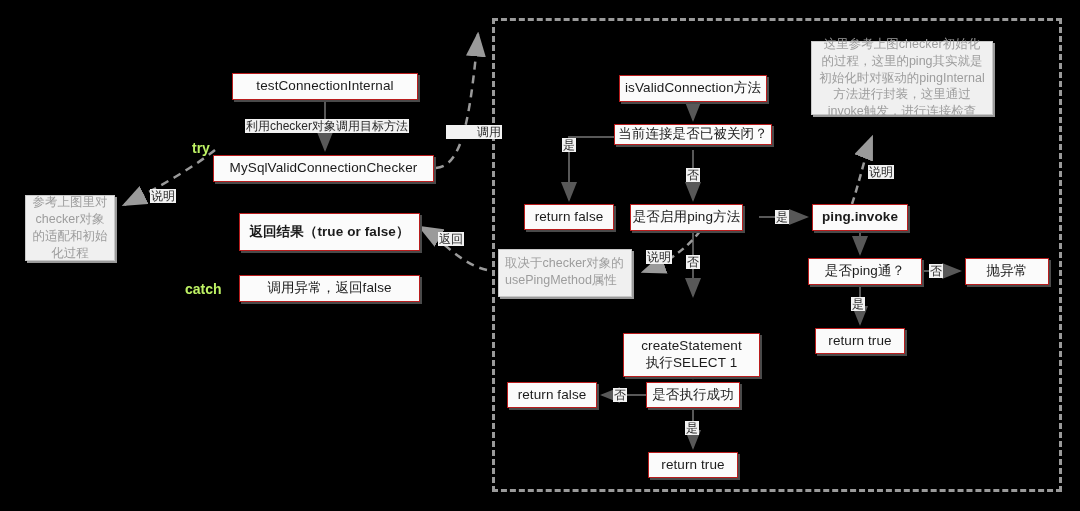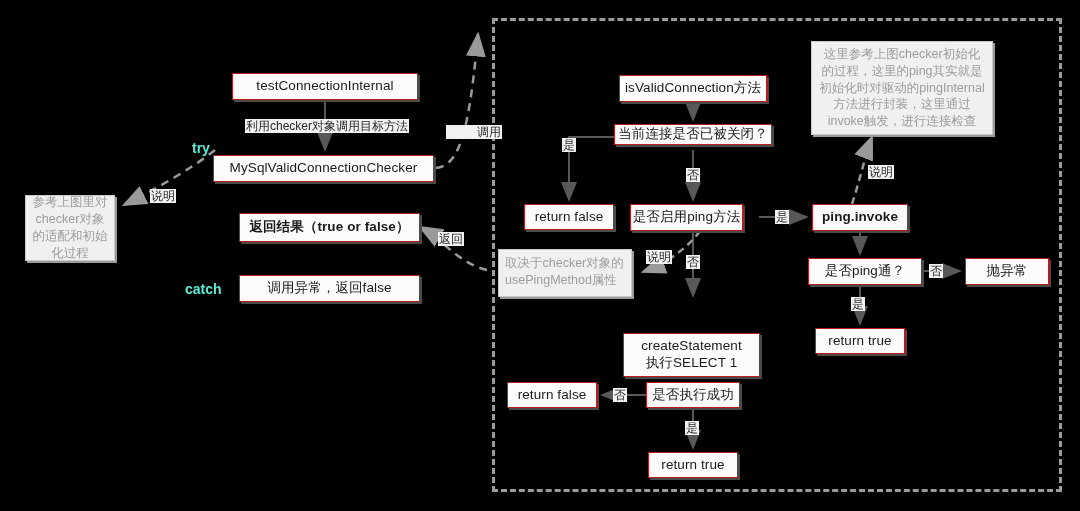--- a/index.html
+++ b/index.html
@@ -55,21 +55,21 @@
     position:absolute;
     background:#f2f2f2;
     color:#2a2a2a;
     font-size:12px;
     line-height:14px;
     padding:0 1px;
     white-space:nowrap;
   }
   .kw{
     position:absolute;
-    color:#5eead4;
+    color:#bef264;
     font-weight:bold;
     font-size:14px;
     white-space:nowrap;
   }
   svg.overlay{position:absolute;left:0;top:0;width:1080px;height:511px;pointer-events:none;}
 </style>
 </head>
 <body>
 
 <div id="stage">
@@ -135,21 +135,21 @@
     <line x1="646" y1="395" x2="602" y2="395" stroke="#585858" stroke-width="2" marker-end="url(#ah)"></line>
 
      return true ---------- --&gt;
     <line x1="693" y1="408" x2="693" y2="448" stroke="#585858" stroke-width="2" marker-end="url(#ah)"></line>
   </svg>
 
   <div class="node" style="left:232px;top:73px;width:186px;height:27px;">testConnectionInternal</div>
 
   <div class="node" style="left:213px;top:155px;width:221px;height:27px;">MySqlValidConnectionChecker</div>
 
-  <div class="node bold" style="left:239px;top:213px;width:181px;height:29px;">返回结果（true or false）</div>
+  <div class="node bold" style="left:239px;top:213px;width:181px;height:38px;">返回结果（true or false）</div>
 
   <div class="node" style="left:239px;top:275px;width:181px;height:27px;">调用异常，返回false</div>
 
   <div class="note center" style="left:25px;top:195px;width:90px;height:66px;display:flex;align-items:center;justify-content:center;">参考上图里对checker对象的适配和初始化过程</div>
 
   <span class="kw" style="left:192px;top:140px;">try</span>
   <span class="kw" style="left:185px;top:281px;">catch</span>
 
   <span class="edge-label" style="left:245px;top:119px;">利用checker对象调用目标方法</span>
   <span class="edge-label" style="left:150px;top:189px;">说明</span>
@@ -176,21 +176,21 @@
 执行SELECT 1</div>
 
   <div class="node" style="left:646px;top:382px;width:94px;height:26px;">是否执行成功</div>
 
   <div class="node" style="left:507px;top:382px;width:90px;height:26px;">return false</div>
 
   <div class="node" style="left:648px;top:452px;width:90px;height:26px;">return true</div>
 
   <div class="note left" style="left:498px;top:249px;width:134px;height:48px;">取决于checker对象的usePingMethod属性</div>
 
-  <div class="note center" style="left:811px;top:41px;width:182px;height:94px;display:flex;align-items:center;justify-content:center;">这里参考上图checker初始化的过程，这里的ping其实就是初始化时对驱动的pingInternal方法进行封装，这里通过invoke触发，进行连接检查</div>
+  <div class="note center" style="left:811px;top:41px;width:182px;height:74px;display:flex;align-items:center;justify-content:center;">这里参考上图checker初始化的过程，这里的ping其实就是初始化时对驱动的pingInternal方法进行封装，这里通过invoke触发，进行连接检查</div>
 
   <span class="edge-label" style="left:562px;top:138px;">是</span>
   <span class="edge-label" style="left:686px;top:168px;">否</span>
   <span class="edge-label" style="left:775px;top:210px;">是</span>
   <span class="edge-label" style="left:686px;top:255px;">否</span>
   <span class="edge-label" style="left:646px;top:250px;">说明</span>
   <span class="edge-label" style="left:868px;top:165px;">说明</span>
   <span class="edge-label" style="left:929px;top:264px;">否</span>
   <span class="edge-label" style="left:851px;top:297px;">是</span>
   <span class="edge-label" style="left:613px;top:388px;">否</span>

